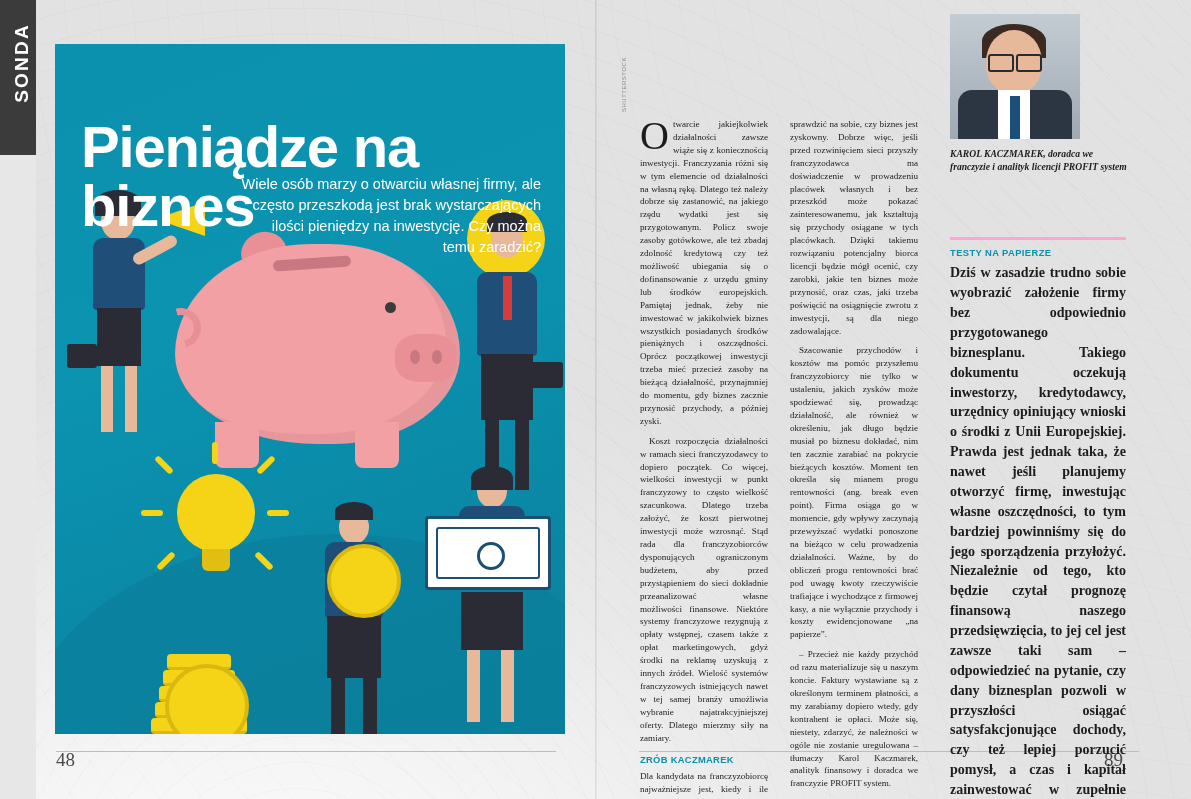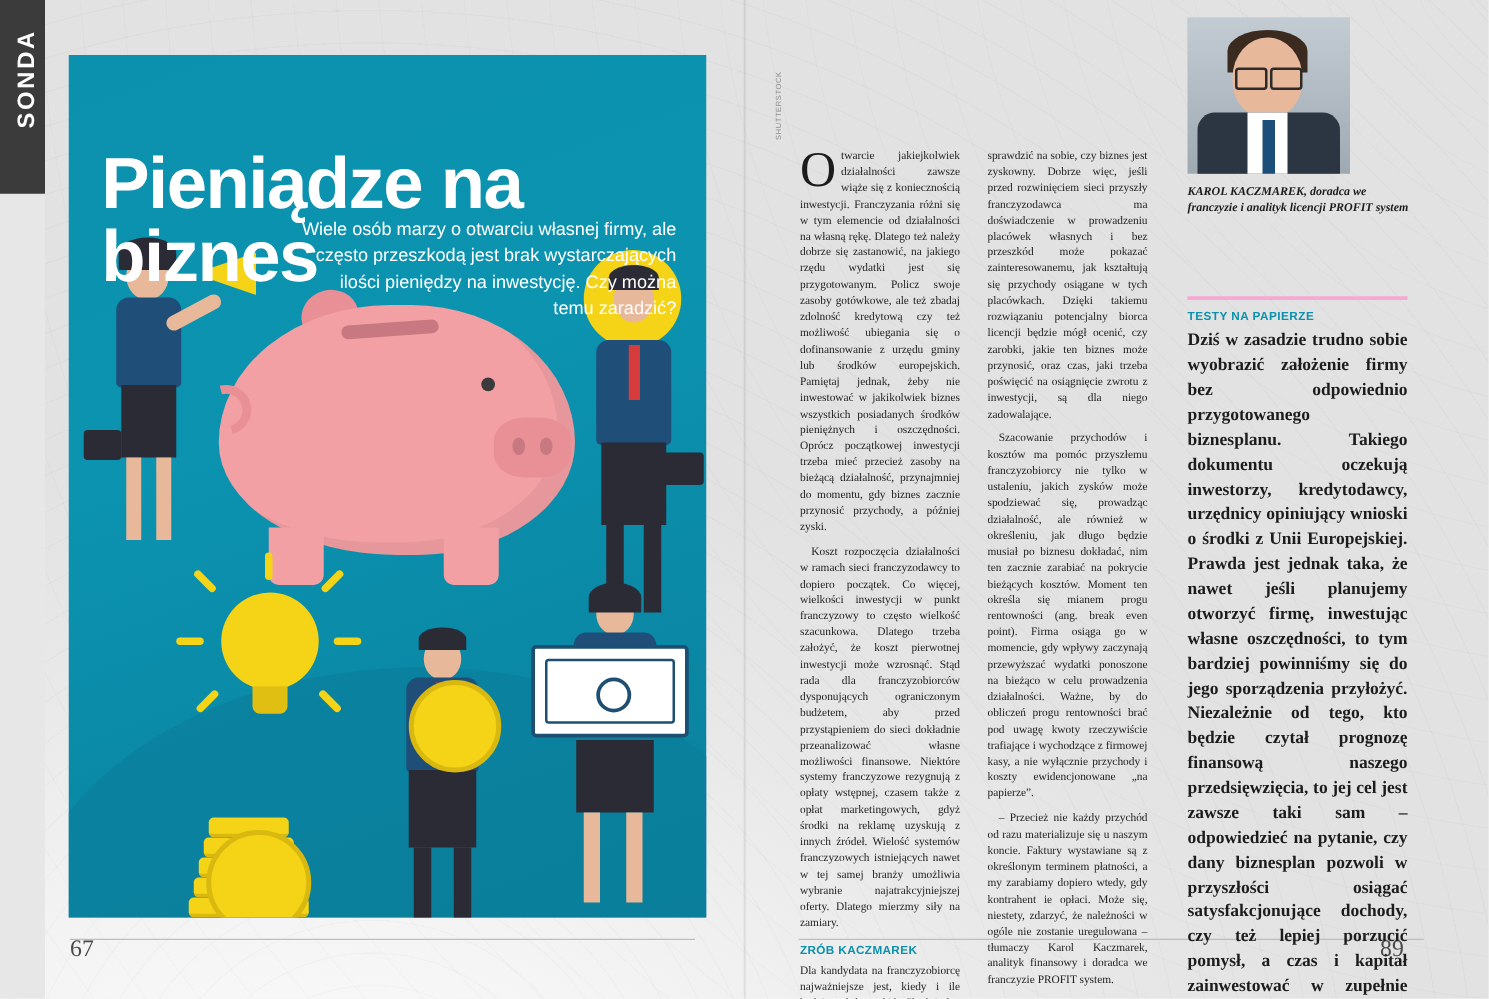--- a/index.html
+++ b/index.html
@@ -242,21 +242,21 @@
 <div class="gutter"></div>
 
 <div class="spine">
   <div class="spine-dark">
     <div class="spine-label">SONDA</div>
   </div>
 </div>
 
 <div class="rule left"></div>
 <div class="rule right"></div>
-<div class="pagenum left">67</div>
+<div class="pagenum left">48</div>
 <div class="pagenum right">89</div>
 
 <div class="illus">
   <div class="wave"></div>
 
   <div class="person" style="left:16px;top:140px;width:96px;height:250px;">
     <div class="ph" style="left:30px;top:18px;width:34px;height:38px;background:#e8b89a;"></div>
     <div class="pbody" style="left:24px;top:6px;width:46px;height:26px;background:#2b2b36;border-radius:50% 50% 0 0;"></div>
     <div class="pbody" style="left:22px;top:54px;width:52px;height:72px;background:#1f4f78;border-radius:10px 10px 4px 4px;"></div>
     <div class="pbody" style="left:26px;top:124px;width:44px;height:58px;background:#2b2b36;"></div>

